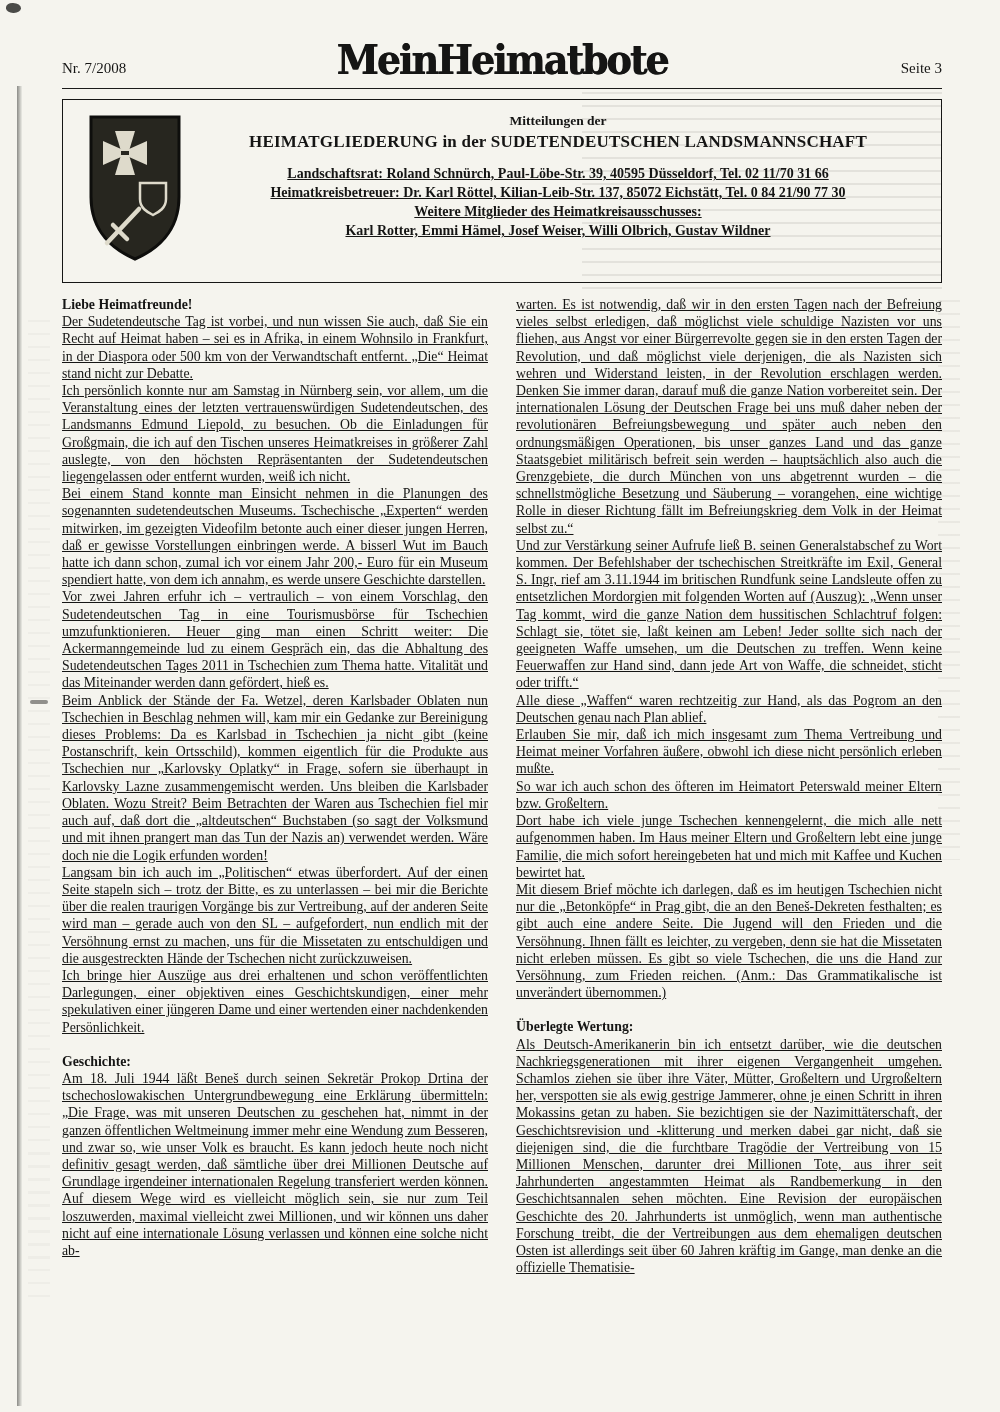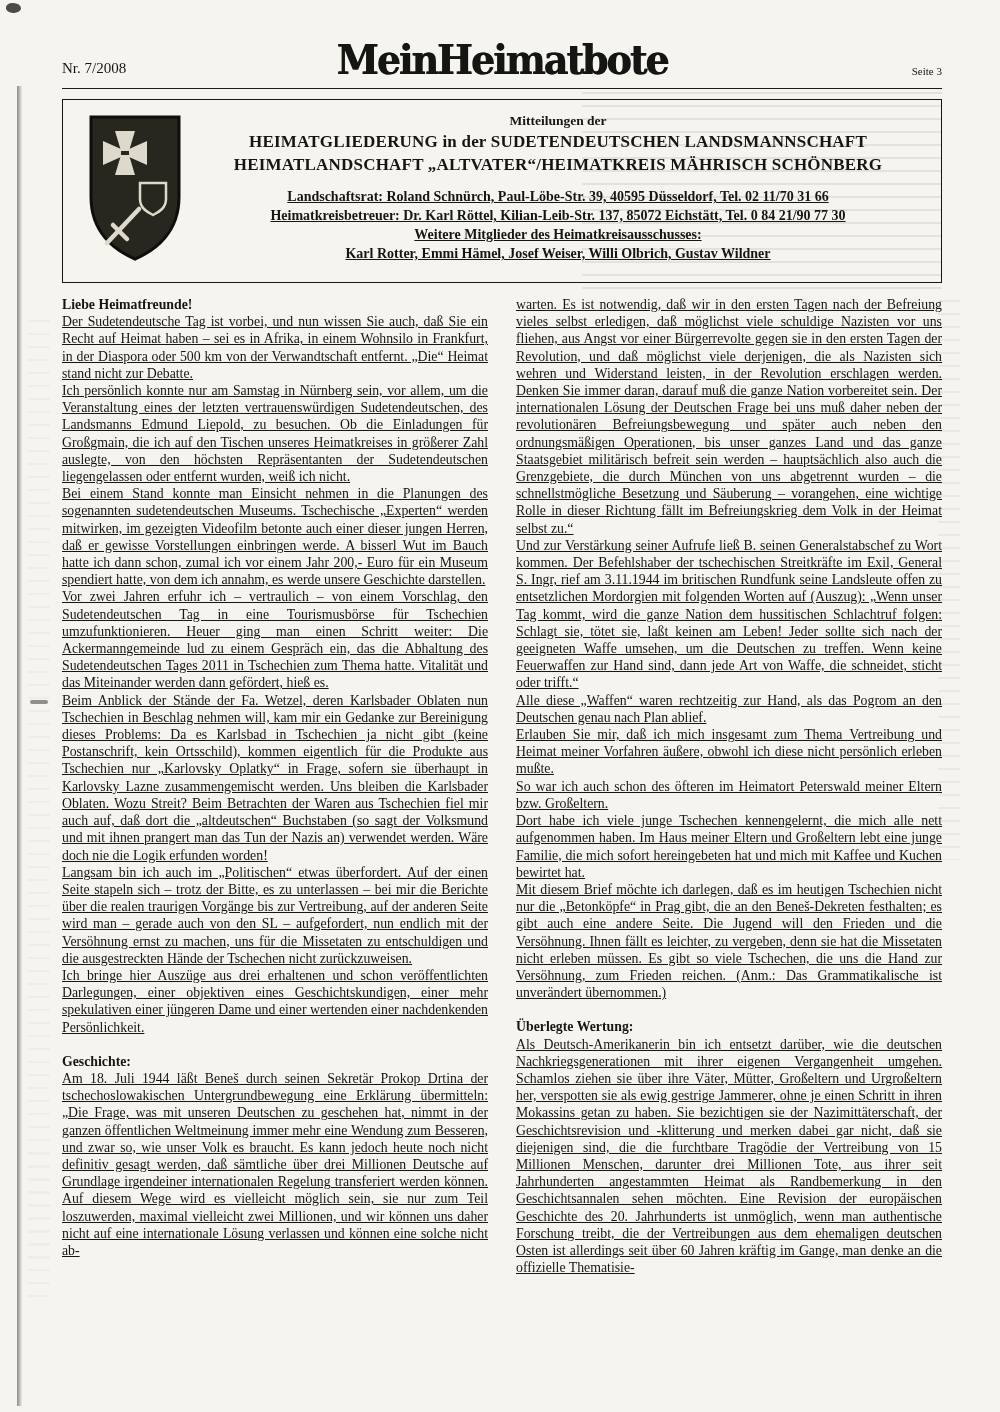--- a/index.html
+++ b/index.html
@@ -39,21 +39,21 @@
   .margin-tick {
     left:30px; top:700px; width:18px; height:4px;
     background:rgba(60,60,58,0.55); border-radius:2px;
   }
   
   .masthead-row {
     display:grid; grid-template-columns:1fr auto 1fr;
     align-items:end; height:54px;
   }
   .issue   { font-size:15px; justify-self:start; padding-bottom:5px;font-family:Liberation Serif, serif; }
-  .pagenum { font-size:11px; justify-self:end;   padding-bottom:5px; }
+  .pagenum { font-size:15px; justify-self:end;   padding-bottom:5px; }
   .logo {
     font-family:"DejaVu Serif", serif;
     font-weight:bold; font-size:38px;
     letter-spacing:-2px;
     transform:scaleY(1.06);
     text-shadow:0.7px 0 0 #141414;
     white-space:nowrap;
   }
   .rule {
     border:0; border-top:1.7px solid #1b1b1a;
@@ -126,21 +126,20 @@
 
         <g stroke="#dedacb" stroke-width="4.5" stroke-linecap="round" fill="none">
           <path d="M22 130 L54 96"></path>
           <path d="M28 112 L42 126"></path>
         </g>
       </svg>
     </div>
     <div class="notice-text">
       <p class="n-intro">Mitteilungen der</p>
       <p class="n-big">HEIMATGLIEDERUNG in der SUDETENDEUTSCHEN LANDSMANNSCHAFT</p>
-      <p class="n-big">HEIMATLANDSCHAFT „ALTVATER“/HEIMATKREIS MÄHRISCH SCHÖNBERG</p>
       <p class="n-mid n-gap">Landschaftsrat: Roland Schnürch, Paul-Löbe-Str. 39, 40595 Düsseldorf, Tel. 02 11/70 31 66</p>
       <p class="n-mid">Heimatkreisbetreuer: Dr. Karl Röttel, Kilian-Leib-Str. 137, 85072 Eichstätt, Tel. 0 84 21/90 77 30</p>
       <p class="n-mid">Weitere Mitglieder des Heimatkreisausschusses:</p>
       <p class="n-mid">Karl Rotter, Emmi Hämel, Josef Weiser, Willi Olbrich, Gustav Wildner</p>
     </div>
   </section>
 
   <main class="columns">
 
     <div class="col">

